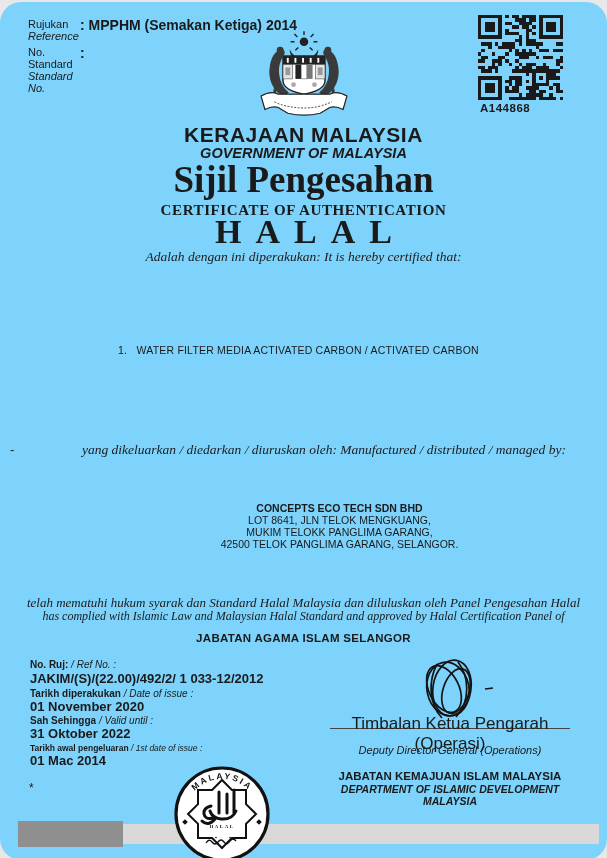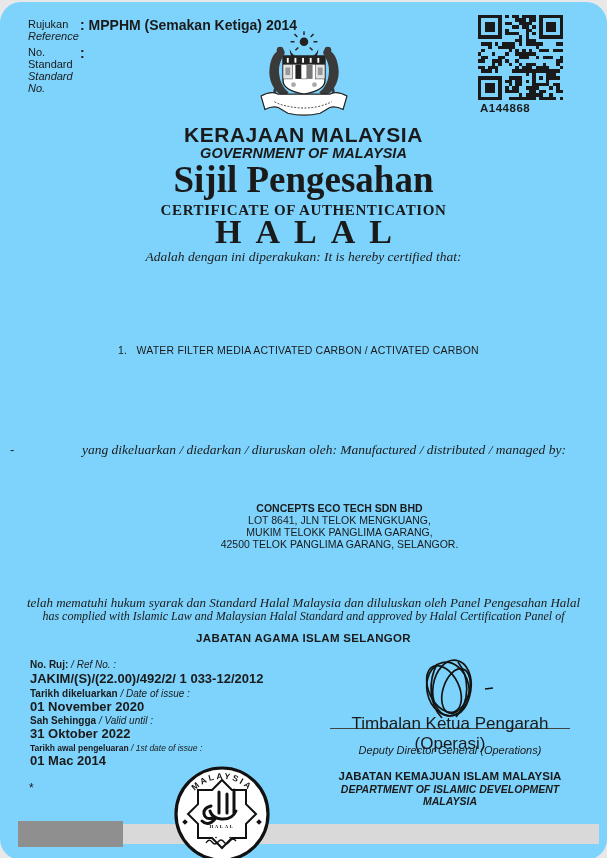--- a/index.html
+++ b/index.html
@@ -449,21 +449,21 @@
   <div class="abs center compliance-en">has complied with Islamic Law and Malaysian Halal Standard and approved by Halal Certification Panel of</div>
   <div class="abs center authority">JABATAN AGAMA ISLAM SELANGOR</div>
 
   <div class="abs d-label" style="left:30px;top:657px;">
     <span>No. Ruj:</span>
     <span class="en">/ Ref No. :</span>
   </div>
   <div class="abs d-value" style="left:30px;top:669px;">JAKIM/(S)/(22.00)/492/2/ 1 033-12/2012</div>
 
   <div class="abs d-label" style="left:30px;top:686px;">
-    <span>Tarikh dikeluarkan</span>
+    <span>Tarikh diperakukan</span>
     <span class="en">/ Date of issue :</span>
   </div>
   <div class="abs d-value" style="left:30px;top:697px;">01 November 2020</div>
 
   <div class="abs d-label" style="left:30px;top:713px;">
     <span>Sah Sehingga</span>
     <span class="en">/ Valid until :</span>
   </div>
   <div class="abs d-value" style="left:30px;top:724px;">31 Oktober 2022</div>
 

